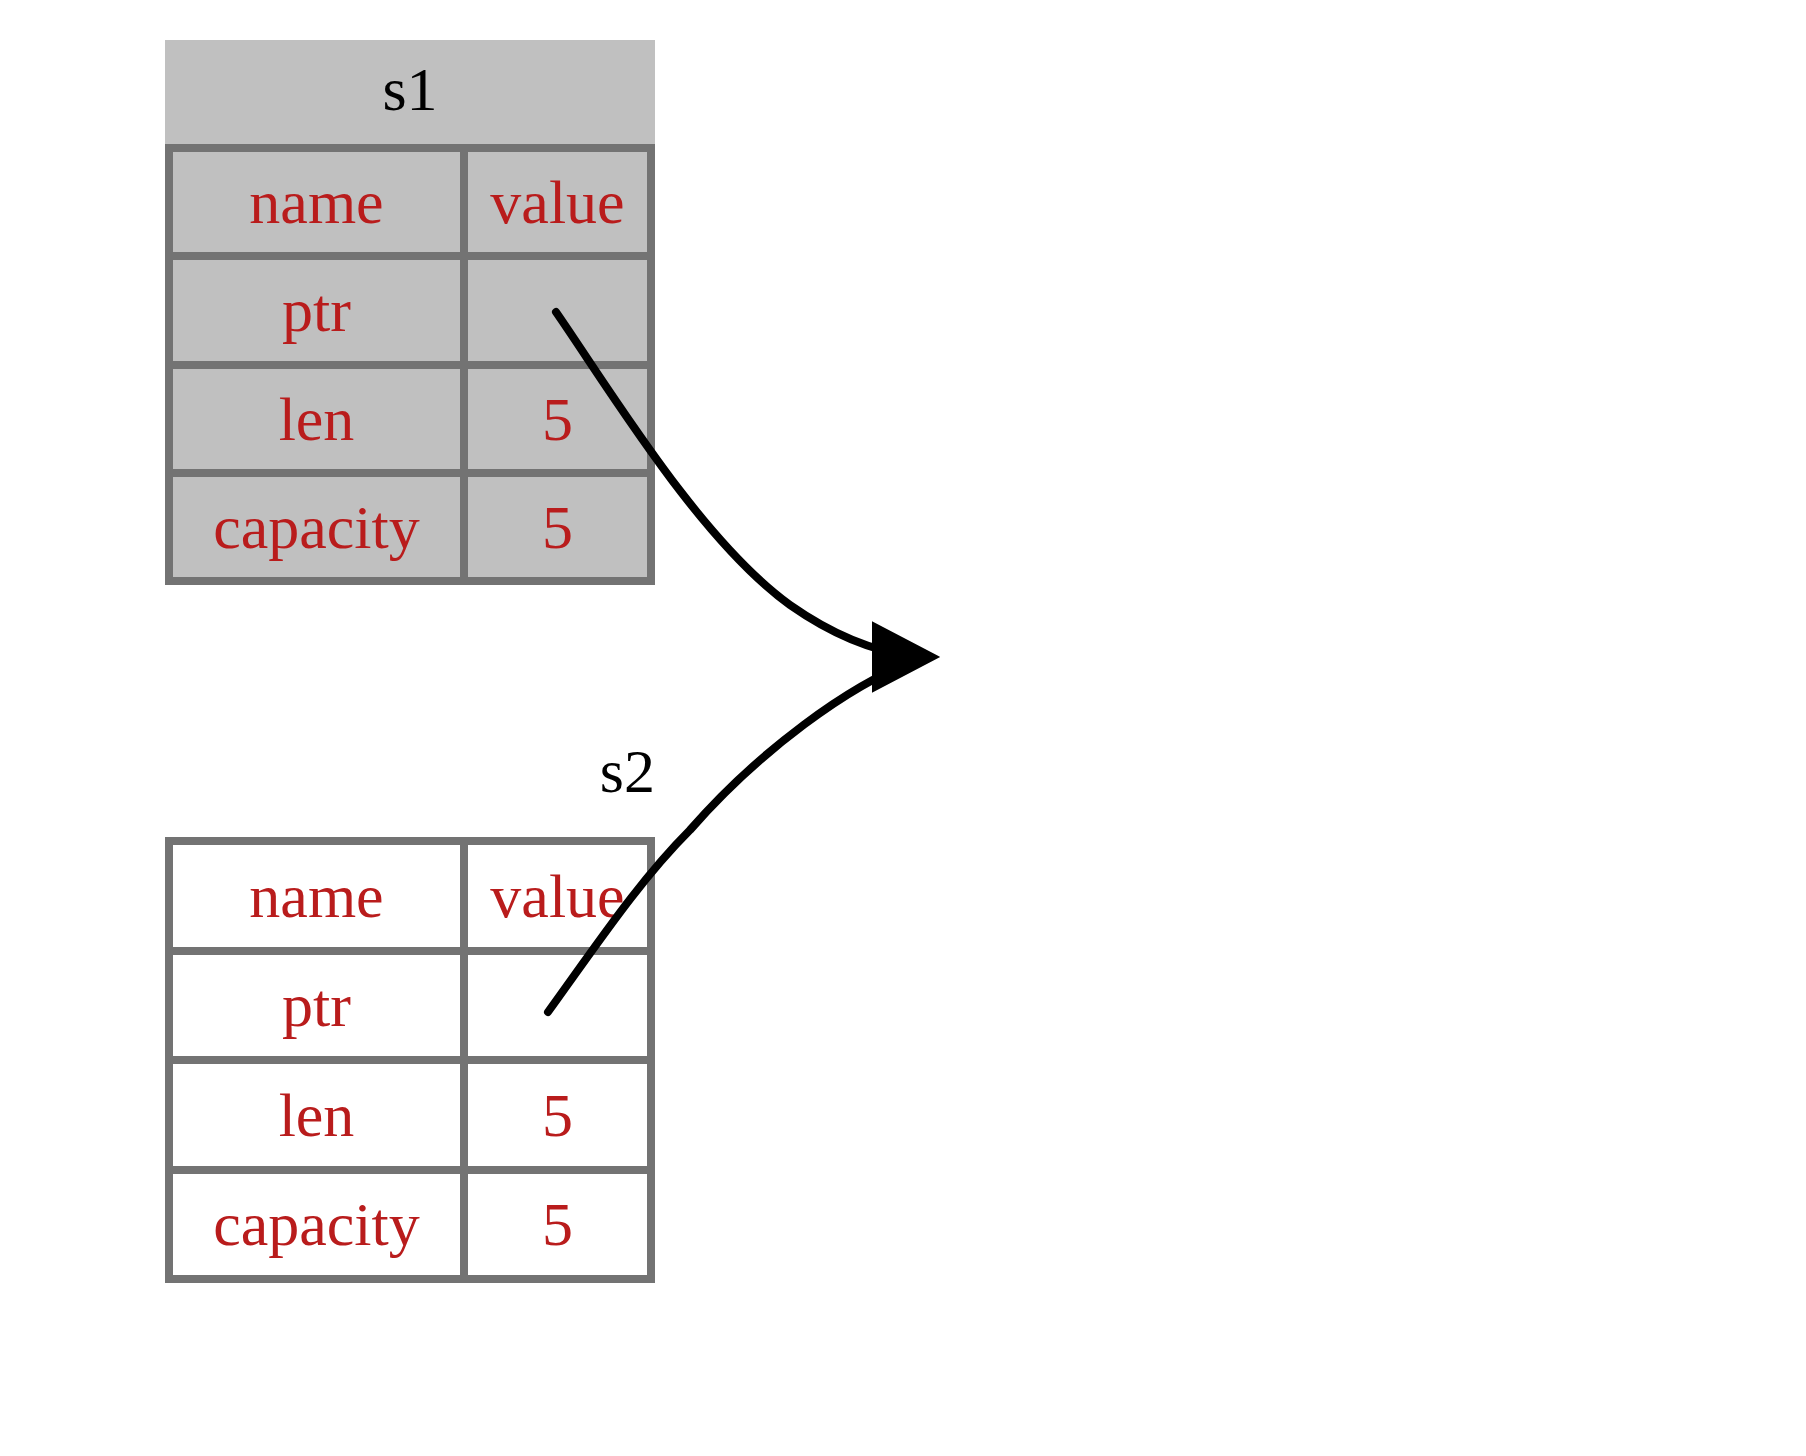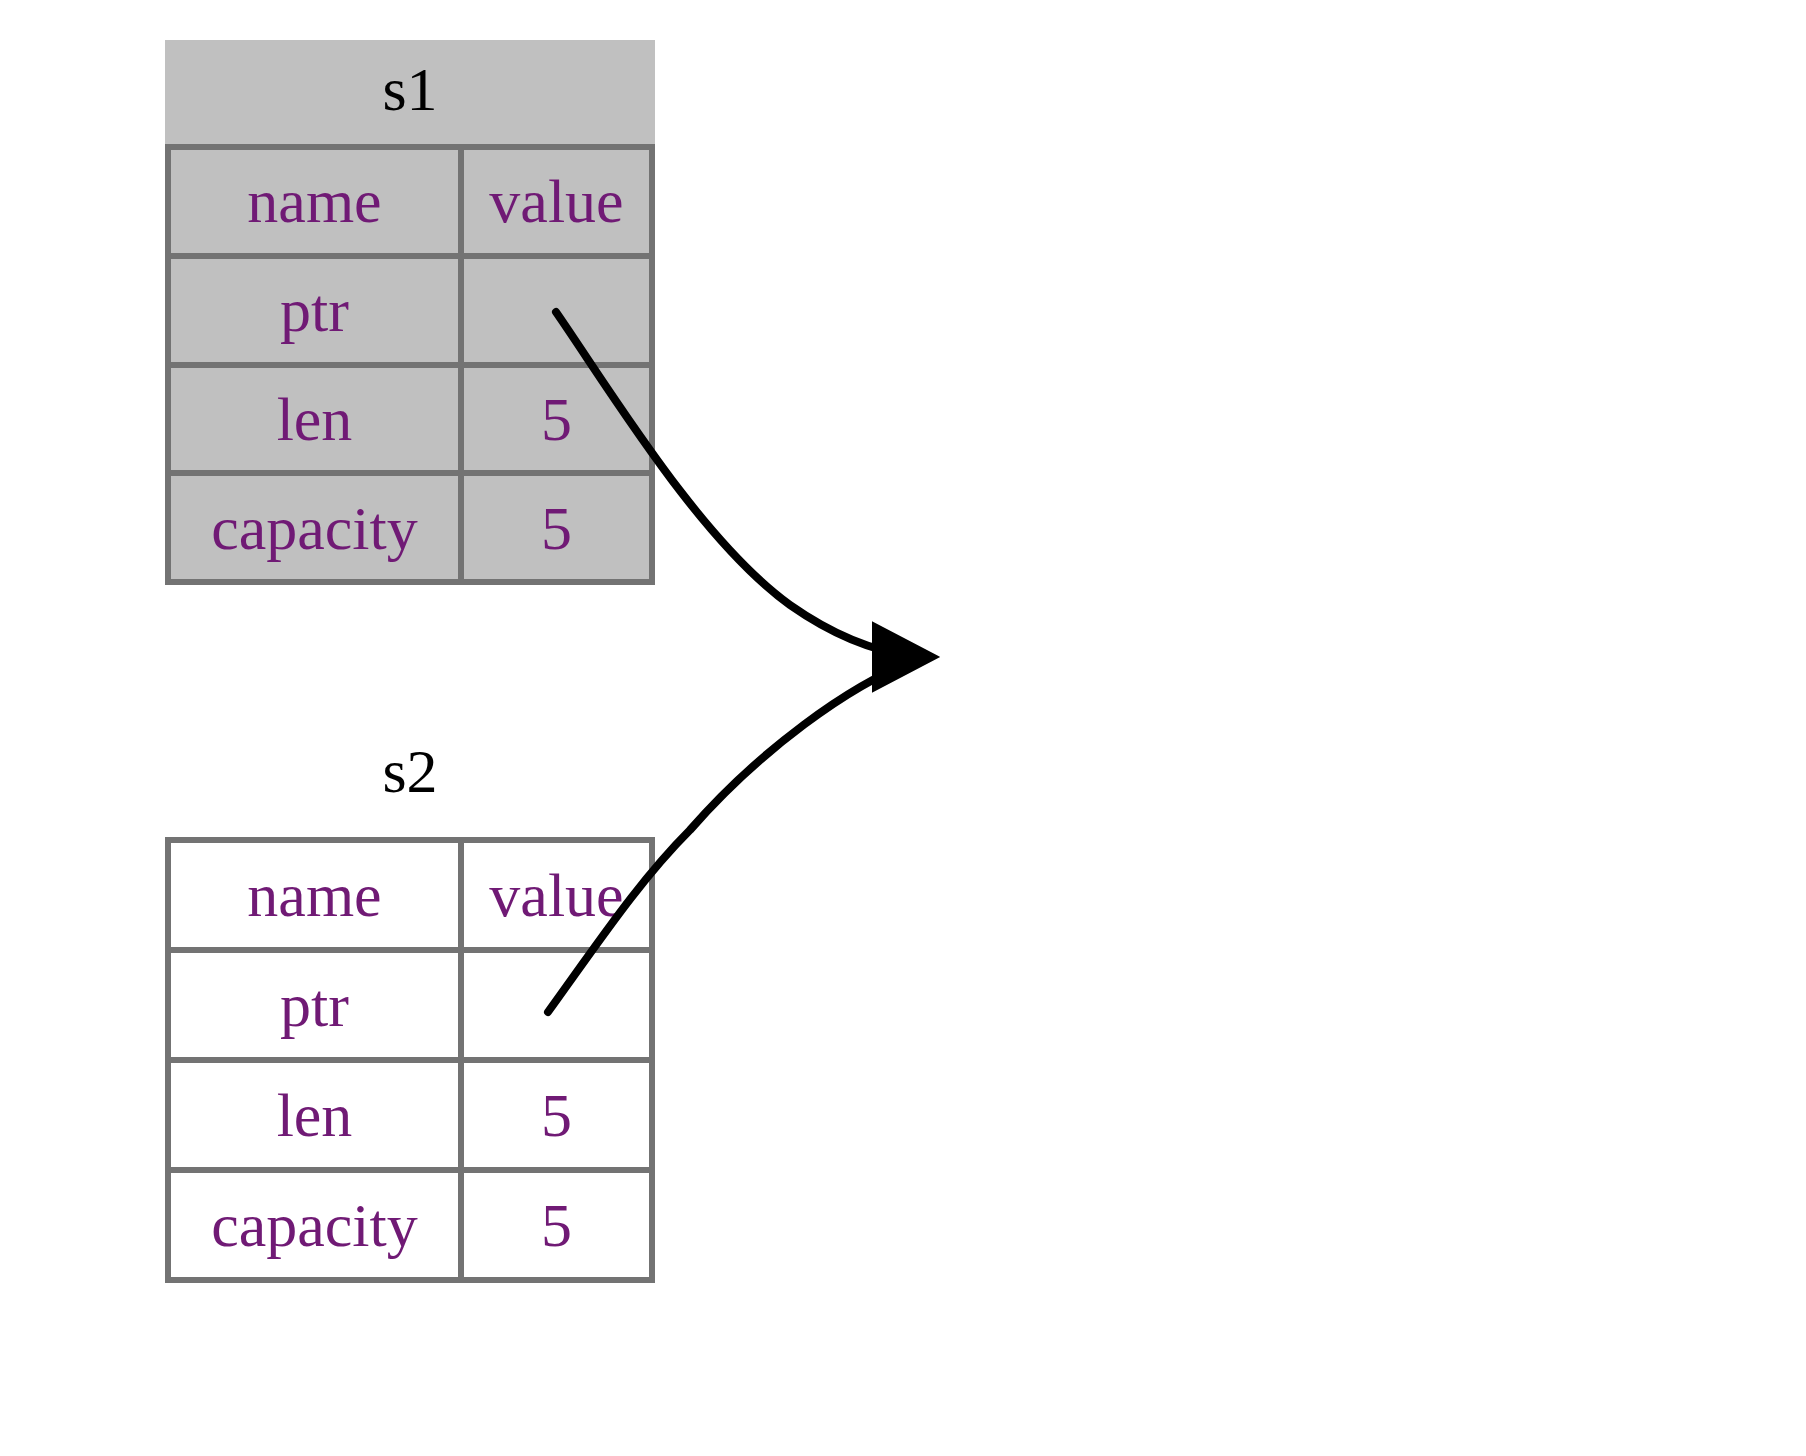--- a/index.html
+++ b/index.html
@@ -33,26 +33,26 @@
     white-space: nowrap;
   }
   table.grid {
     border-collapse: collapse;
     table-layout: fixed;
     width: 100%;
     height: 100%;
     border: 5px solid #000000;
   }
   table.grid td {
-    border: 6px solid #737373;
+    border: 8px solid #737373;
     text-align: center;
     vertical-align: middle;
     font-size: 62px;
     line-height: 1;
-    color: #701a75;
+    color: #b91c1c;
     padding: 0;
     white-space: nowrap;
     font-family: "Liberation Serif", "DejaVu Serif", serif;
   }
   
   .shaded-bg {
     position: absolute;
     background: #c0c0c0;
   }
   .shaded table.grid td {
@@ -96,21 +96,21 @@
         <td>5</td>
       </tr>
       <tr>
         <td>capacity</td>
         <td>5</td>
       </tr>
     </tbody>
       </table>
   </div>
 
-  <div class="node-title" style="left:165px; top:700px; width:490px;">s2</div>
+  <div class="node-title" style="left:165px; top:700px; width:490px;text-align:right;">s2</div>
 
   <div class="node plain" style="left:165px; top:797px; width:490px; height:446px;">
     <table class="grid">
       <tbody>
           <tr>
         <td style="width:287px;">name</td>
         <td>value</td>
       </tr>
       <tr>
         <td>ptr</td>

